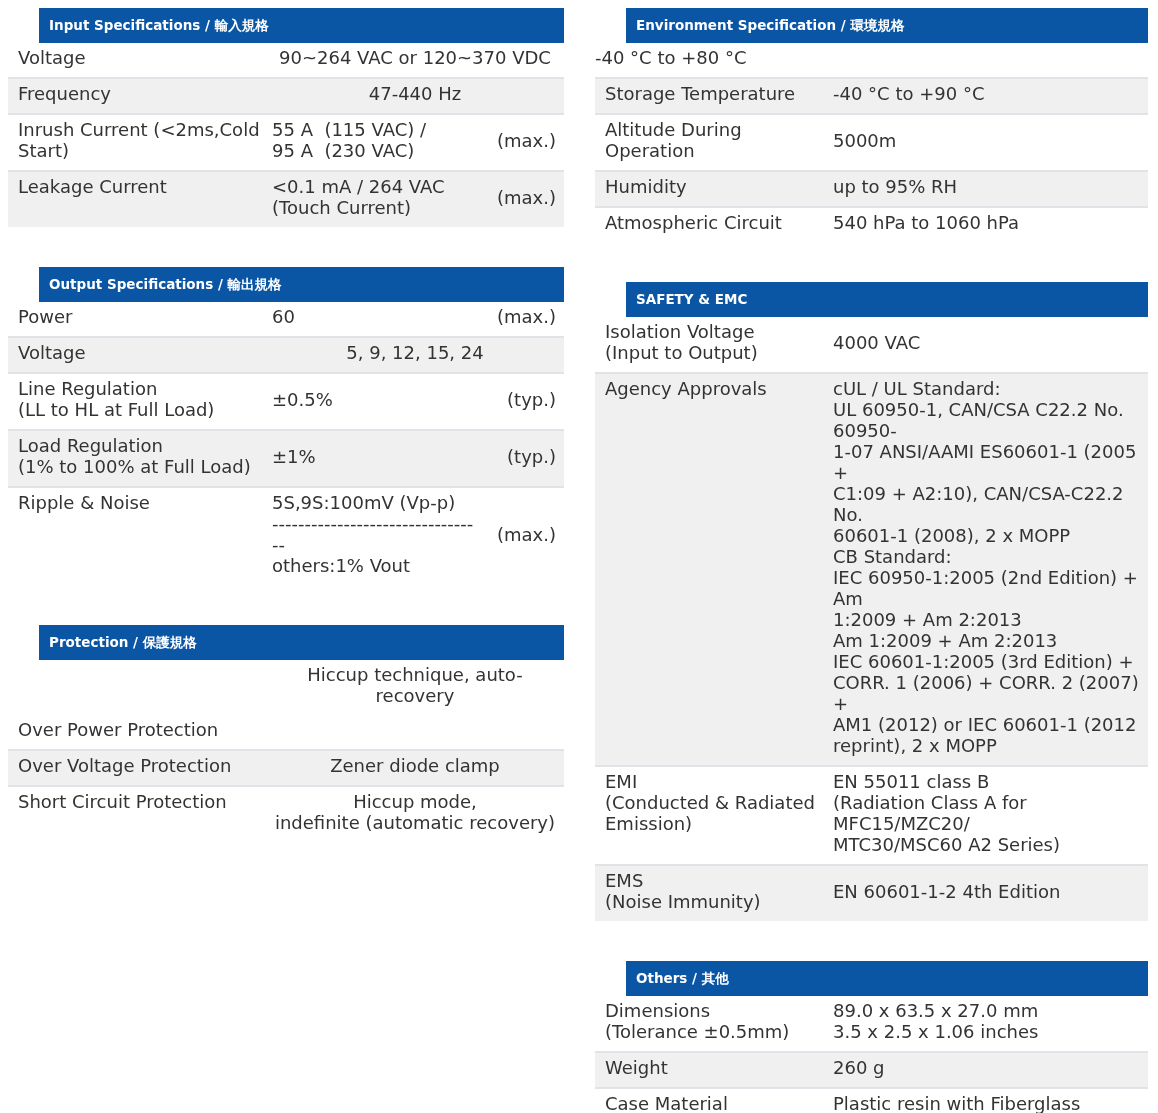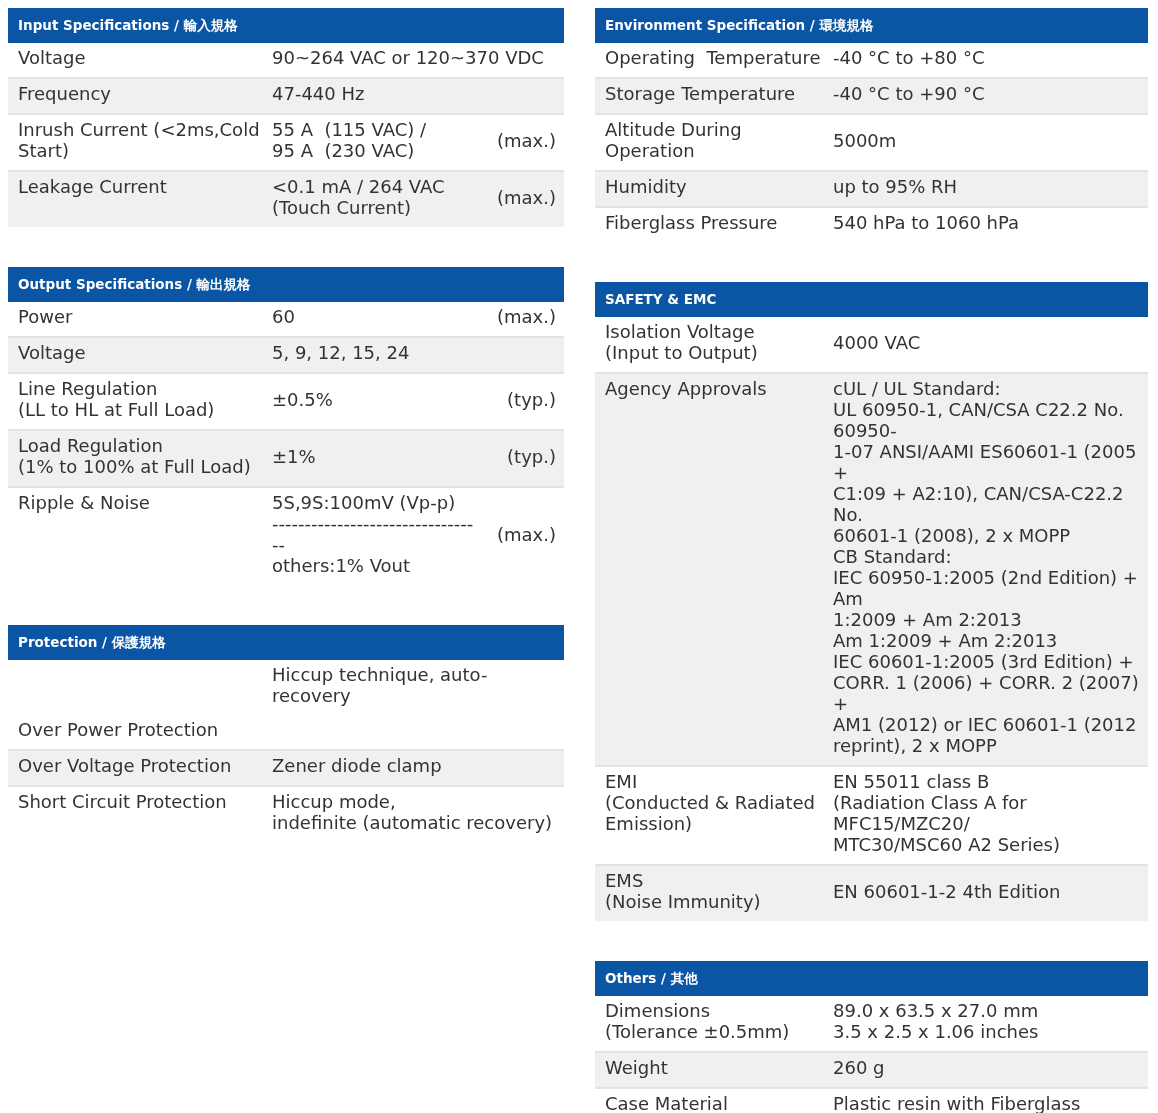--- a/index.html
+++ b/index.html
@@ -26,37 +26,38 @@
   }
   .col{min-width:0;}
   .spec-table{margin:0 0 40px 0;}
   .spec-header{
     background:var(--accent);
     color:var(--header-text);
     font-size:13.5px;
     font-weight:600;
     line-height:19px;
     padding:8px 10px;
+    margin-left:31px;
   }
   .row{display:grid;}
   .row.three-col{grid-template-columns:264px 1fr 80px;}
   .row.two-col{grid-template-columns:238px 1fr;}
   .rows .row:nth-child(even){background:var(--row-alt);}
   .rows .row + .row{border-top:2px solid var(--row-border);}
   .cell{
     font-size:18px;
     line-height:21px;
     white-space:pre-wrap;
     padding-top:4px;
     padding-bottom:9px;
     min-width:0;
   }
   .cell.label{padding-left:10px;padding-right:12px;align-self:start;}
   .cell.value{align-self:center;padding-right:6px;}
-  .cell.value.span2{grid-column:2 / 4;}
+  .cell.value.span2{grid-column:2 / 4;text-align:center;}
   .cell.note{align-self:center;text-align:right;padding-right:8px;}
 </style>
 </head>
 <body>
 
 <div class="page">
   <div class="col" id="col-left">
       <div class="spec-table">
         <div class="spec-header">
           <div class="spec-title">Input Specifications / 輸入規格</div>
@@ -141,37 +142,36 @@
         </div>
       </div>
     </div>
   <div class="col" id="col-right">
       <div class="spec-table">
         <div class="spec-header">
           <div class="spec-title">Environment Specification / 環境規格</div>
         </div>
         <div class="rows">
           <div class="row two-col">
-            <div class="cell label">Operating  Temperature</div>
             <div class="cell value">-40 °C to +80 °C</div>
           </div>
           <div class="row two-col">
             <div class="cell label">Storage Temperature</div>
             <div class="cell value">-40 °C to +90 °C</div>
           </div>
           <div class="row two-col">
             <div class="cell label">Altitude During Operation</div>
             <div class="cell value">5000m</div>
           </div>
           <div class="row two-col">
             <div class="cell label">Humidity</div>
             <div class="cell value">up to 95% RH</div>
           </div>
           <div class="row two-col">
-            <div class="cell label">Fiberglass Pressure</div>
+            <div class="cell label">Atmospheric Circuit</div>
             <div class="cell value">540 hPa to 1060 hPa</div>
           </div>
         </div>
       </div>
       <div class="spec-table">
         <div class="spec-header">
           <div class="spec-title">SAFETY &amp; EMC</div>
         </div>
         <div class="rows">
           <div class="row two-col">

